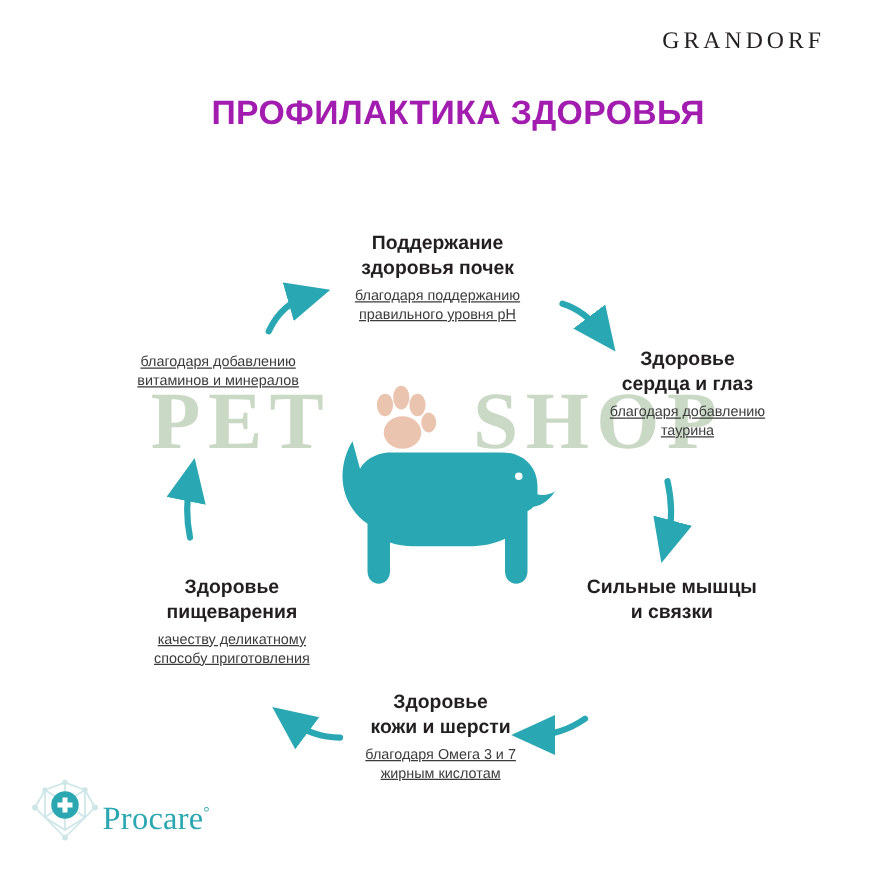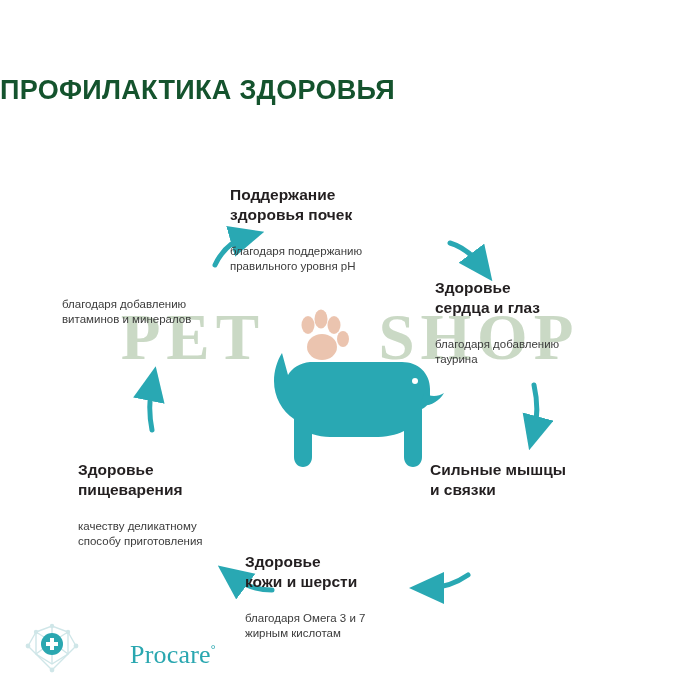--- a/index.html
+++ b/index.html
@@ -31,24 +31,24 @@
     font-weight: 400;
     font-family: "Liberation Serif", serif;
   }
 
   
   .title {
     position: absolute;
     top: 72px;
     left: 0;
     width: 564px;
-    text-align: left;
+    text-align: right;
     font-size: 27px;
     font-weight: bold;
-    color: #14532d;
+    color: #a21caf;
     line-height: 1.35;
     letter-spacing: 0.3px;
   }
   .title .line2 { display: block; }
 
   
   .cat {
     position: absolute;
     left: 252px;
     top: 345px;
@@ -74,34 +74,36 @@
   .watermark .paw {
     display: inline-block;
     width: 70px;
     position: relative;
     top: 6px;
   }
 
   
   .node {
     position: absolute;
+    text-align: center;
   }
   .node .head {
     font-size: 15.5px;
     font-weight: bold;
     color: #231f20;
     line-height: 1.28;
     white-space: pre-line;
   }
   .node .sub {
-    margin-top: 19px;
+    margin-top: 5px;
     font-size: 11.5px;
     color: #3b3b3b;
     line-height: 1.32;
     white-space: pre-line;
+    text-decoration: underline;
   }
 
   #node-kidneys   { left: 230px; top: 185px; width: 240px; }
   #node-heart     { left: 435px; top: 278px; width: 230px; }
   #node-muscles   { left: 430px; top: 460px; width: 215px; }
   #node-skin      { left: 245px; top: 552px; width: 215px; }
   #node-digestion { left: 78px;  top: 460px; width: 215px; }
   #node-immunity  { left: 62px;  top: 278px; width: 225px; }
 
   
@@ -121,32 +123,32 @@
     width: 210px;
   }
   .procare-text {
     position: absolute;
     left: 82px;
     bottom: 30px;
     font-size: 26px;
     color: #2aa7b0;
     font-family: "Liberation Serif", serif;
     letter-spacing: 0.2px;
-    margin-left: 48px;
   }
   .procare-text .deg {
     font-size: 12px;
     vertical-align: super;
   }
 </style>
 </head>
 <body>
 
 <div class="canvas">
 
+  <div class="brand">GRANDORF</div>
 
   <div class="title">
     <span>ПРОФИЛАКТИКА ЗДОРОВЬЯ</span>
   </div>
 
   <div class="watermark">
     <span>PET</span>
     <span class="paw">
       <svg width="70" height="56" viewBox="0 0 70 56" aria-hidden="true">
         <g fill="#e3a98a" opacity="0.9">

